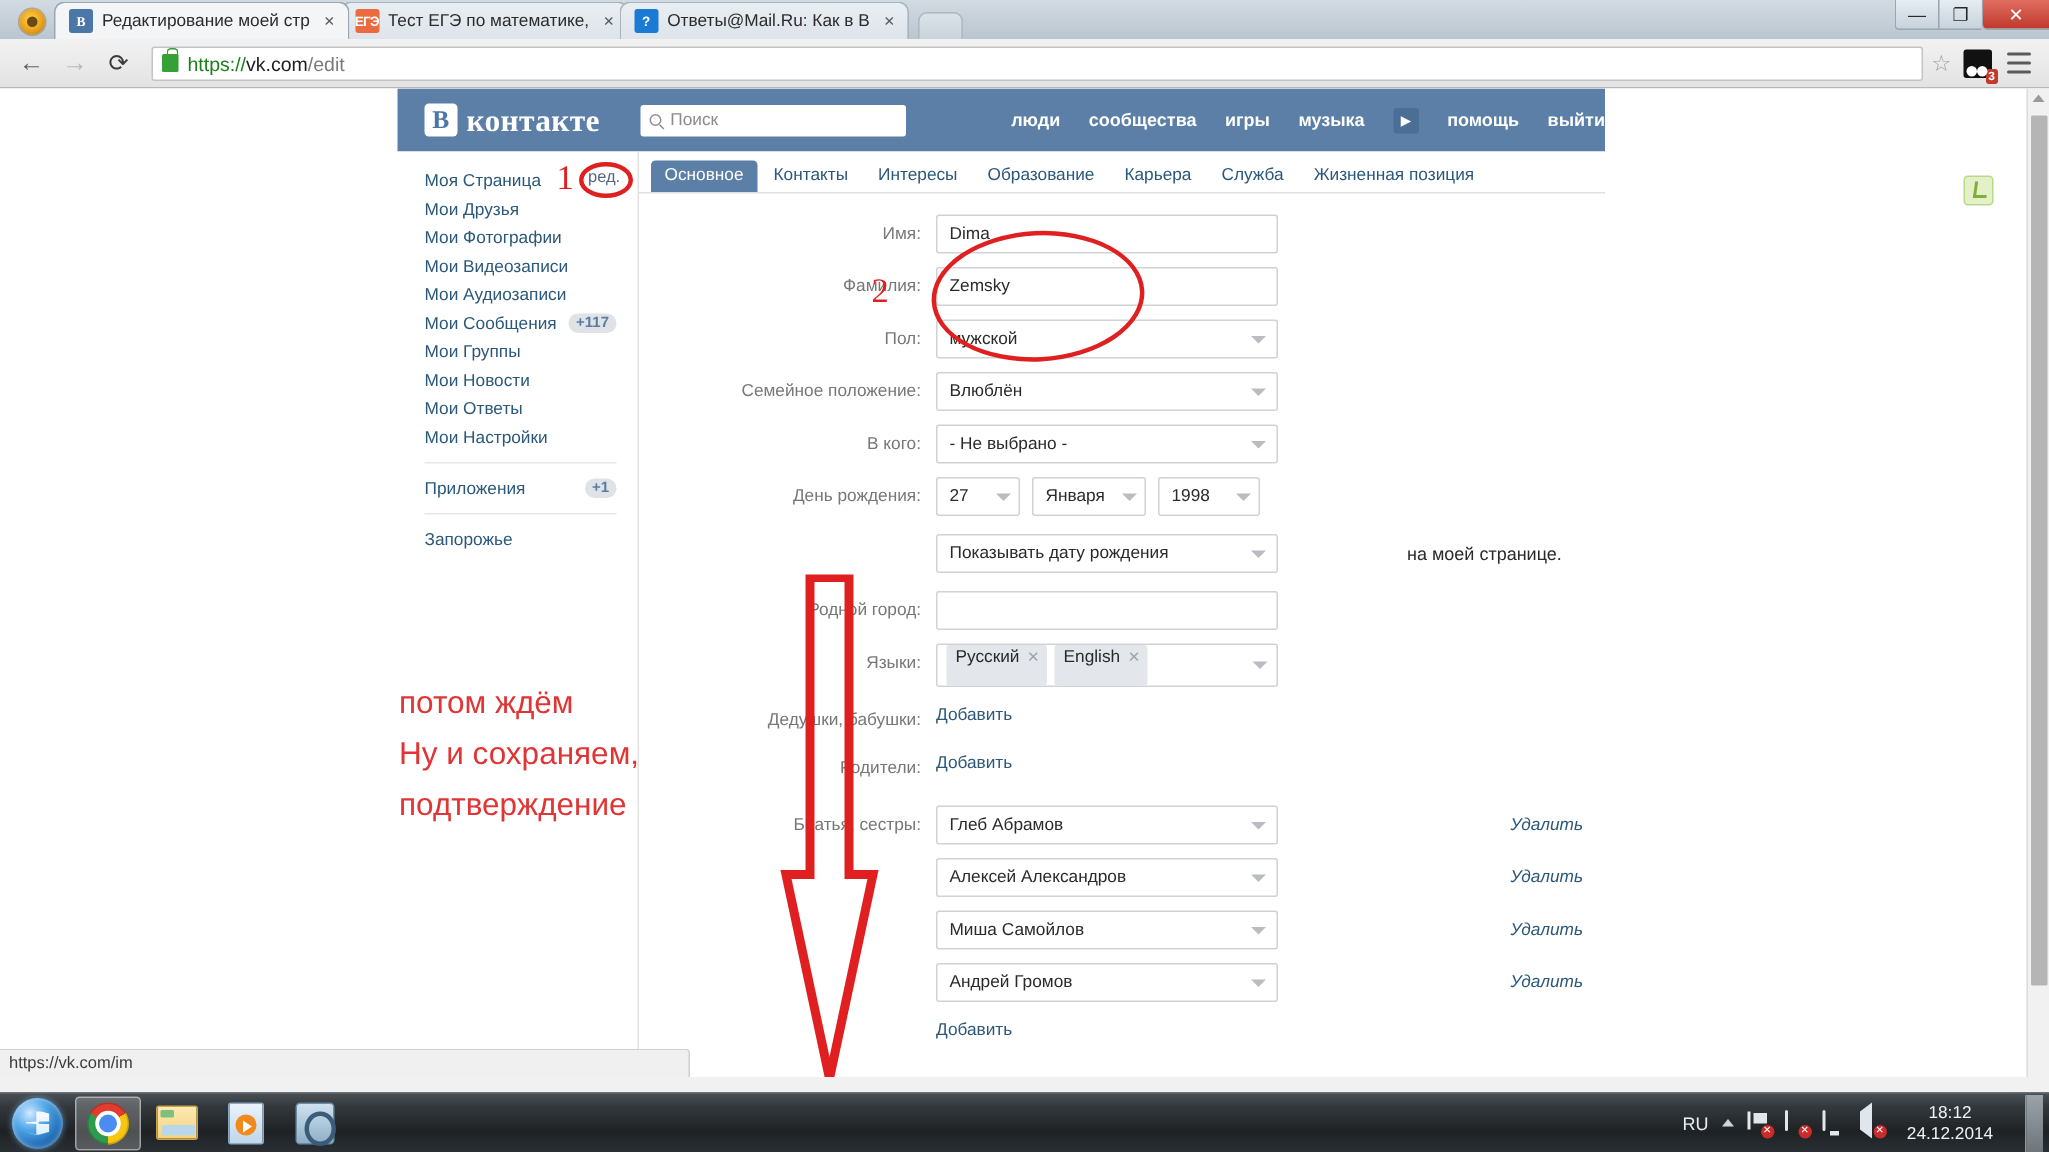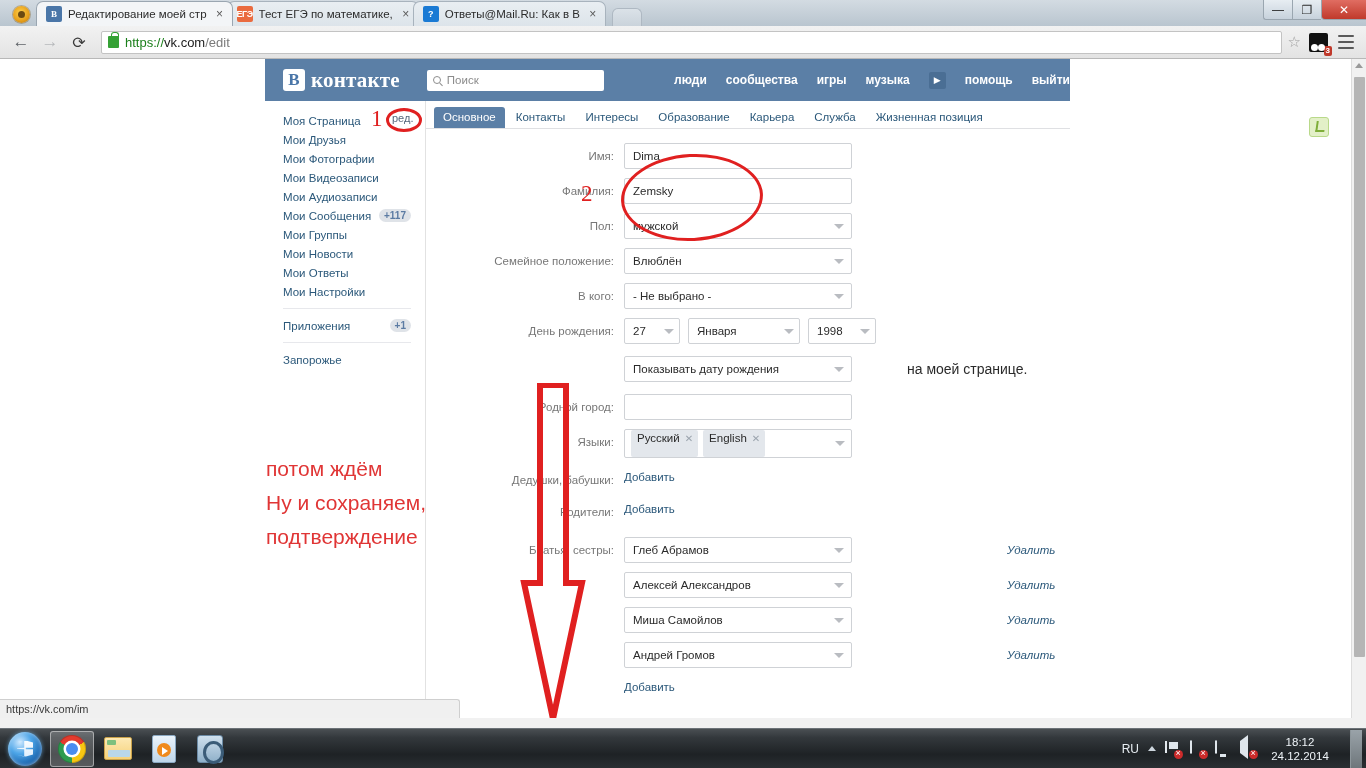--- a/index.html
+++ b/index.html
@@ -338,25 +338,25 @@
   }
   .caret {
     width: 0; height: 0;
     border-left: 5px solid transparent;
     border-right: 5px solid transparent;
     border-top: 5px solid #b9bcc1;
     flex: 0 0 auto;
   }
   .bday { display: flex; gap: 8px; }
   .bday .select-box.d { width: 56px; padding: 0 5px 0 8px; }
-  .bday .select-box.m { width: 112px; padding: 0 5px 0 8px; }
+  .bday .select-box.m { width: 76px; padding: 0 5px 0 8px; }
   .bday .select-box.y { width: 68px; padding: 0 5px 0 8px; }
   .after-note {
-    font-size: 14px; color: #2a2a2a;
-    line-height: 26px; margin-left: 55px;
+    font-size: 12px; color: #2a2a2a;
+    line-height: 26px; margin-left: 86px;
   }
   .langs {
     width: 228px; min-height: 26px;
     border: 1px solid #cfd2d6; border-radius: 2px;
     display: flex; align-items: center; padding: 0 6px;
     justify-content: space-between;
   }
   .langchips { display: flex; gap: 5px; align-items: center; }
   .chip {
     background: #e3e7ec; border-radius: 2px;

